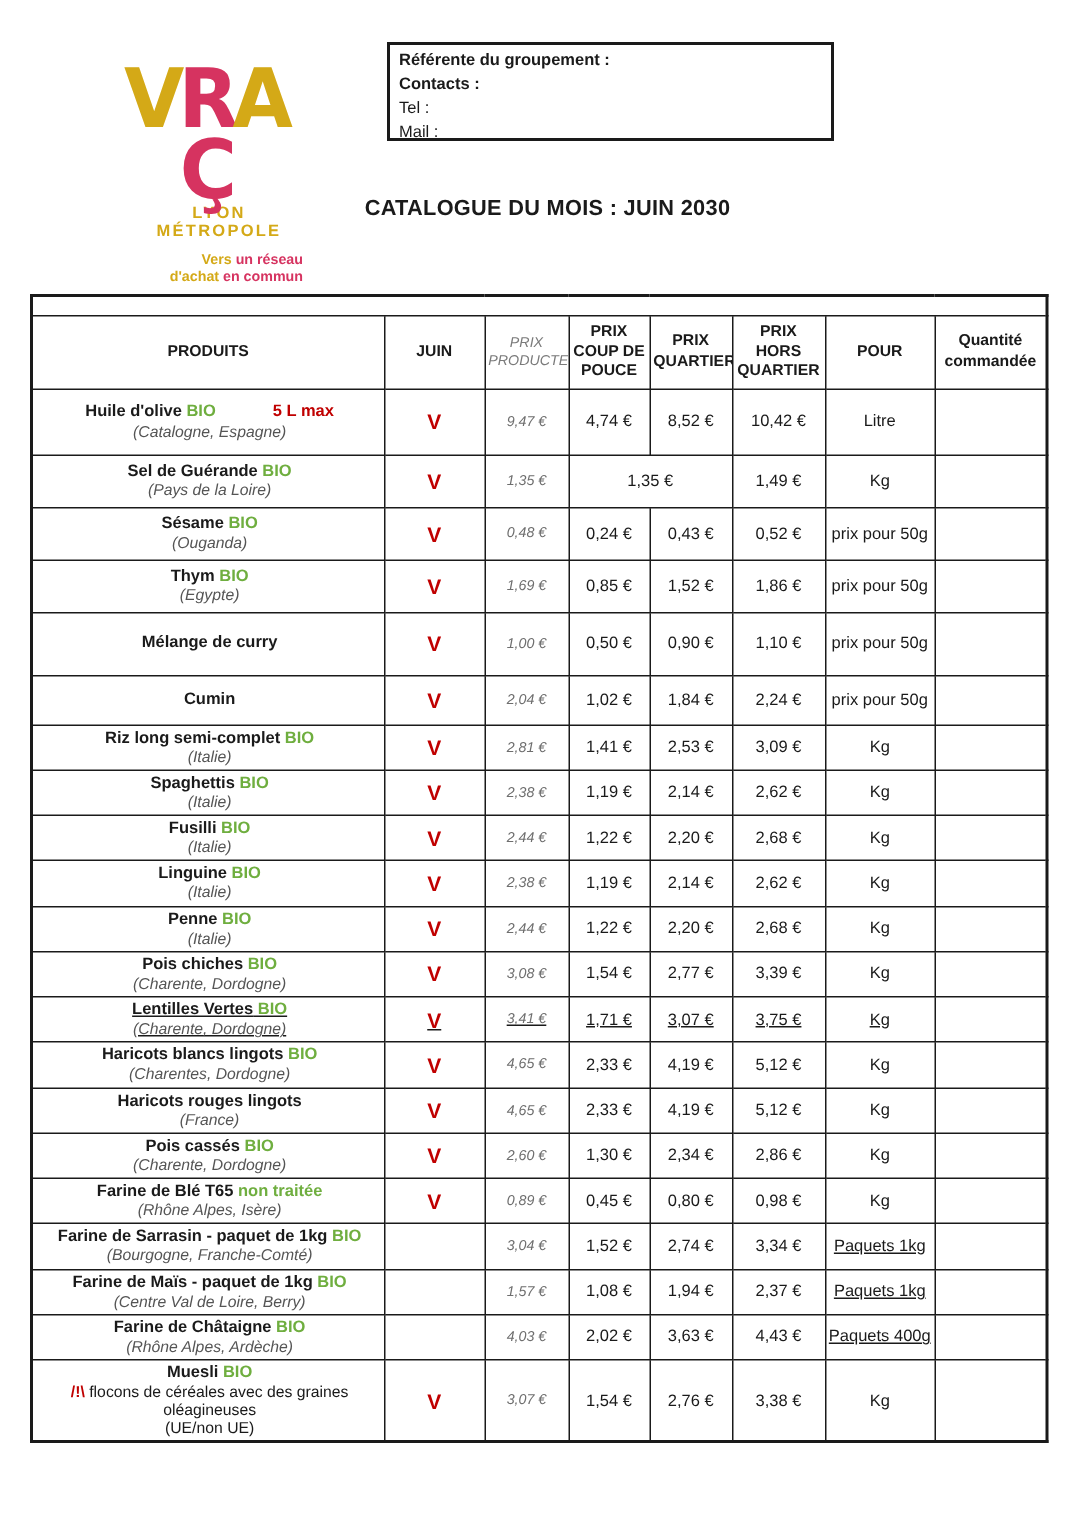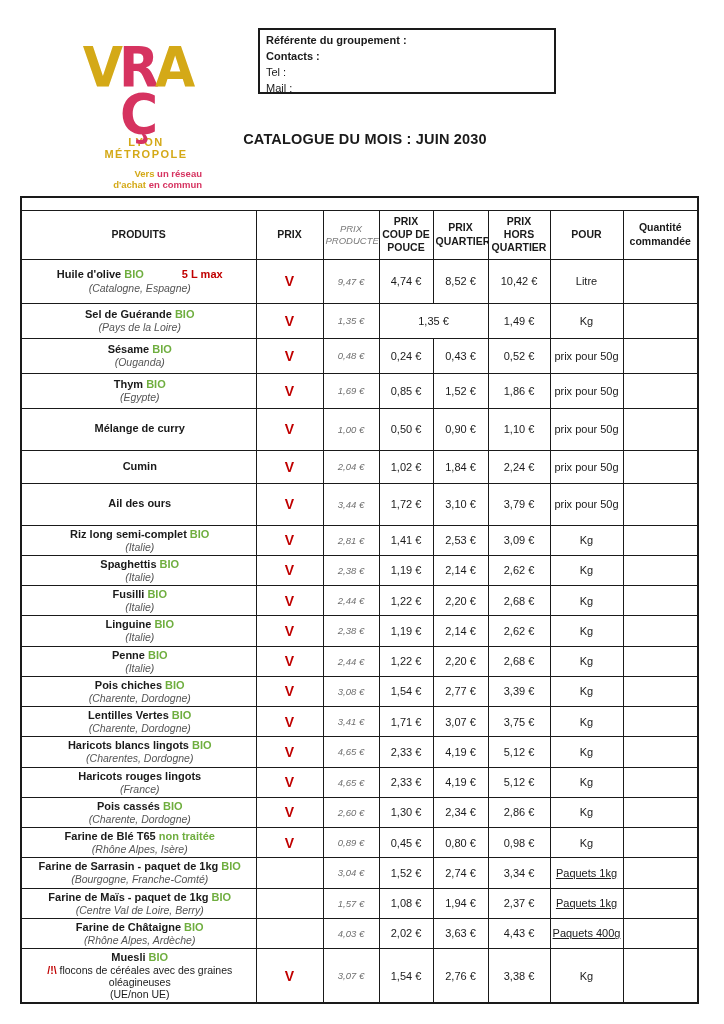--- a/index.html
+++ b/index.html
@@ -80,21 +80,21 @@
       <col style="width:62px">
       <col style="width:73px">
       <col style="width:75px">
   </colgroup>
   <tbody id="table-body">
     <tr class="thin-row">
         <td colspan="8"></td>
       </tr>
     <tr class="hdr-row">
       <th>PRODUITS</th>
-      <th>PRIX</th>
+      <th>JUIN</th>
       <th class="producer-h">PRIX PRODUCTEUR</th>
       <th>PRIX COUP DE POUCE</th>
       <th>PRIX QUARTIER</th>
       <th>PRIX HORS QUARTIER</th>
       <th>POUR</th>
       <th>Quantité commandée</th>
     </tr>
   <tr style="height: 44px;">
         <td class="prod">
           <div class="pname">Huile d'olive<span class="bio"> BIO</span><span class="rednote">5 L max</span></div>
@@ -163,32 +163,20 @@
           <div class="pname">Cumin</div>
         </td>
         <td class="c vrac-c">V</td>
         <td class="c producer-c">2,04 €</td>
         <td class="c">1,02 €</td>
         <td class="c">1,84 €</td>
         <td class="c">2,24 €</td>
         <td class="c">prix pour 50g</td>
         <td class="c"></td>
       </tr>
-      <tr style="height: 42px;">
-        <td class="prod">
-          <div class="pname">Ail des ours</div>
-        </td>
-        <td class="c vrac-c">V</td>
-        <td class="c producer-c">3,44 €</td>
-        <td class="c">1,72 €</td>
-        <td class="c">3,10 €</td>
-        <td class="c">3,79 €</td>
-        <td class="c">prix pour 50g</td>
-        <td class="c"></td>
-      </tr>
       <tr style="height: 27px;">
         <td class="prod">
           <div class="pname">Riz long semi-complet<span class="bio"> BIO</span></div>
           <div class="porigin">(Italie)</div>
         </td>
         <td class="c vrac-c">V</td>
         <td class="c producer-c">2,81 €</td>
         <td class="c">1,41 €</td>
         <td class="c">2,53 €</td>
         <td class="c">3,09 €</td>
@@ -253,21 +241,21 @@
           <div class="porigin">(Charente, Dordogne)</div>
         </td>
         <td class="c vrac-c">V</td>
         <td class="c producer-c">3,08 €</td>
         <td class="c">1,54 €</td>
         <td class="c">2,77 €</td>
         <td class="c">3,39 €</td>
         <td class="c">Kg</td>
         <td class="c"></td>
       </tr>
-      <tr style="height: 26px;">
+      <tr style="height: 26px; text-decoration: underline;">
         <td class="prod">
           <div class="pname">Lentilles Vertes<span class="bio"> BIO</span></div>
           <div class="porigin">(Charente, Dordogne)</div>
         </td>
         <td class="c vrac-c">V</td>
         <td class="c producer-c">3,41 €</td>
         <td class="c">1,71 €</td>
         <td class="c">3,07 €</td>
         <td class="c">3,75 €</td>
         <td class="c">Kg</td>

